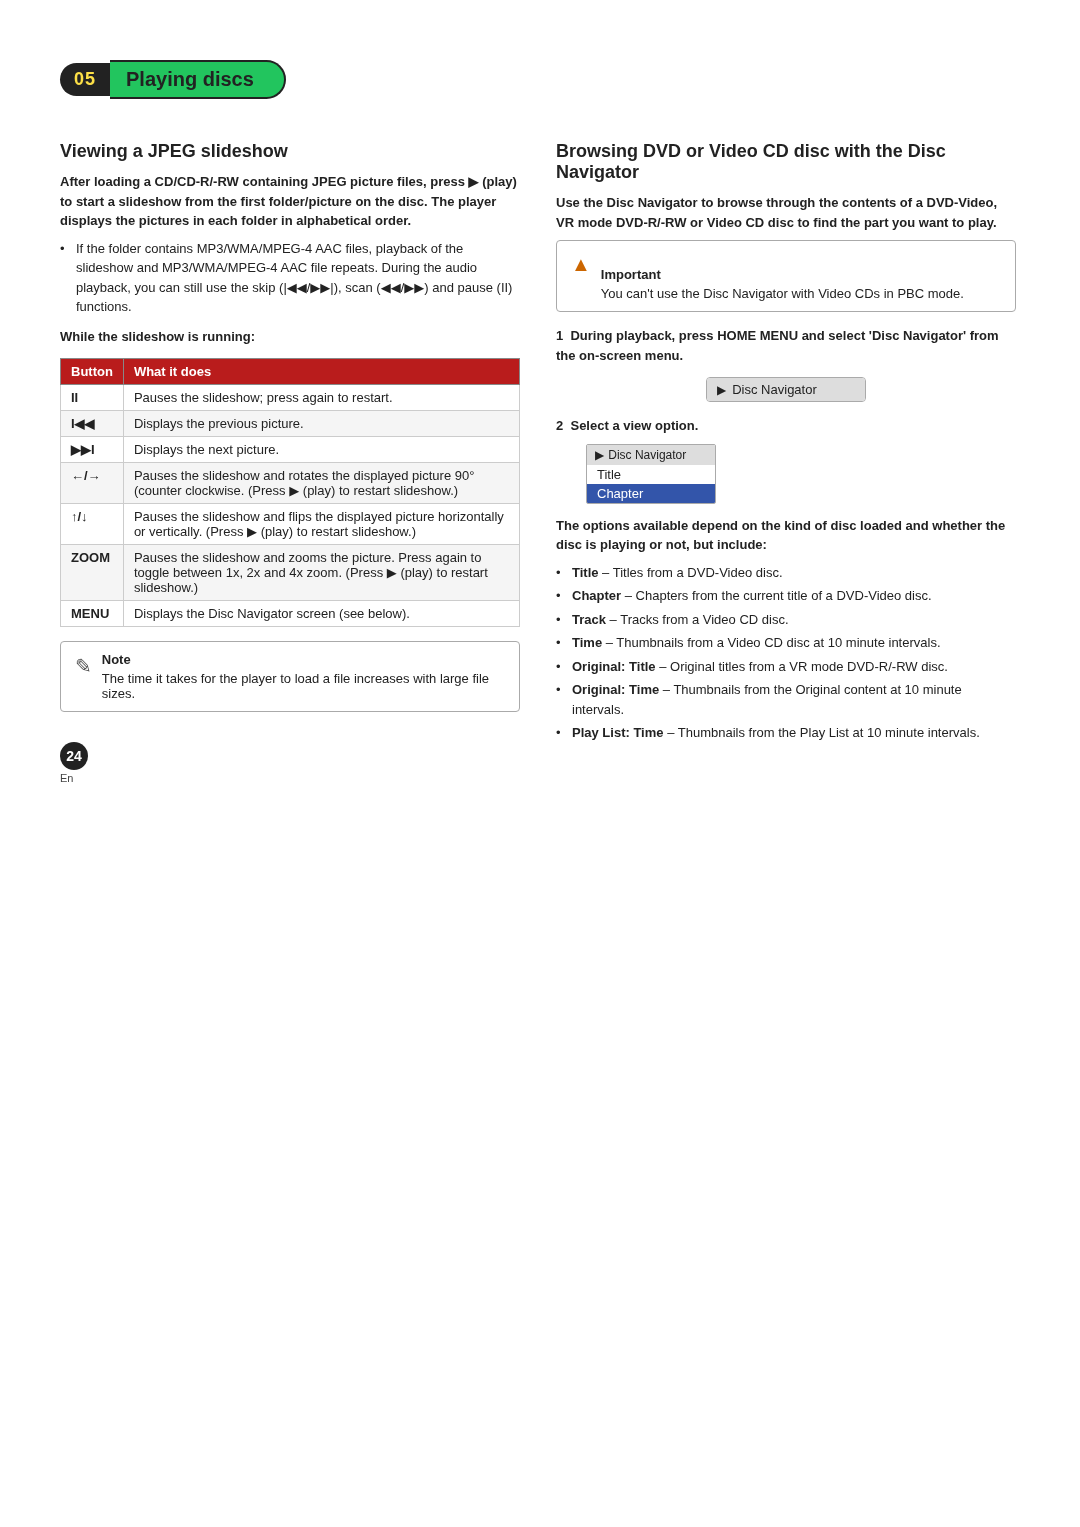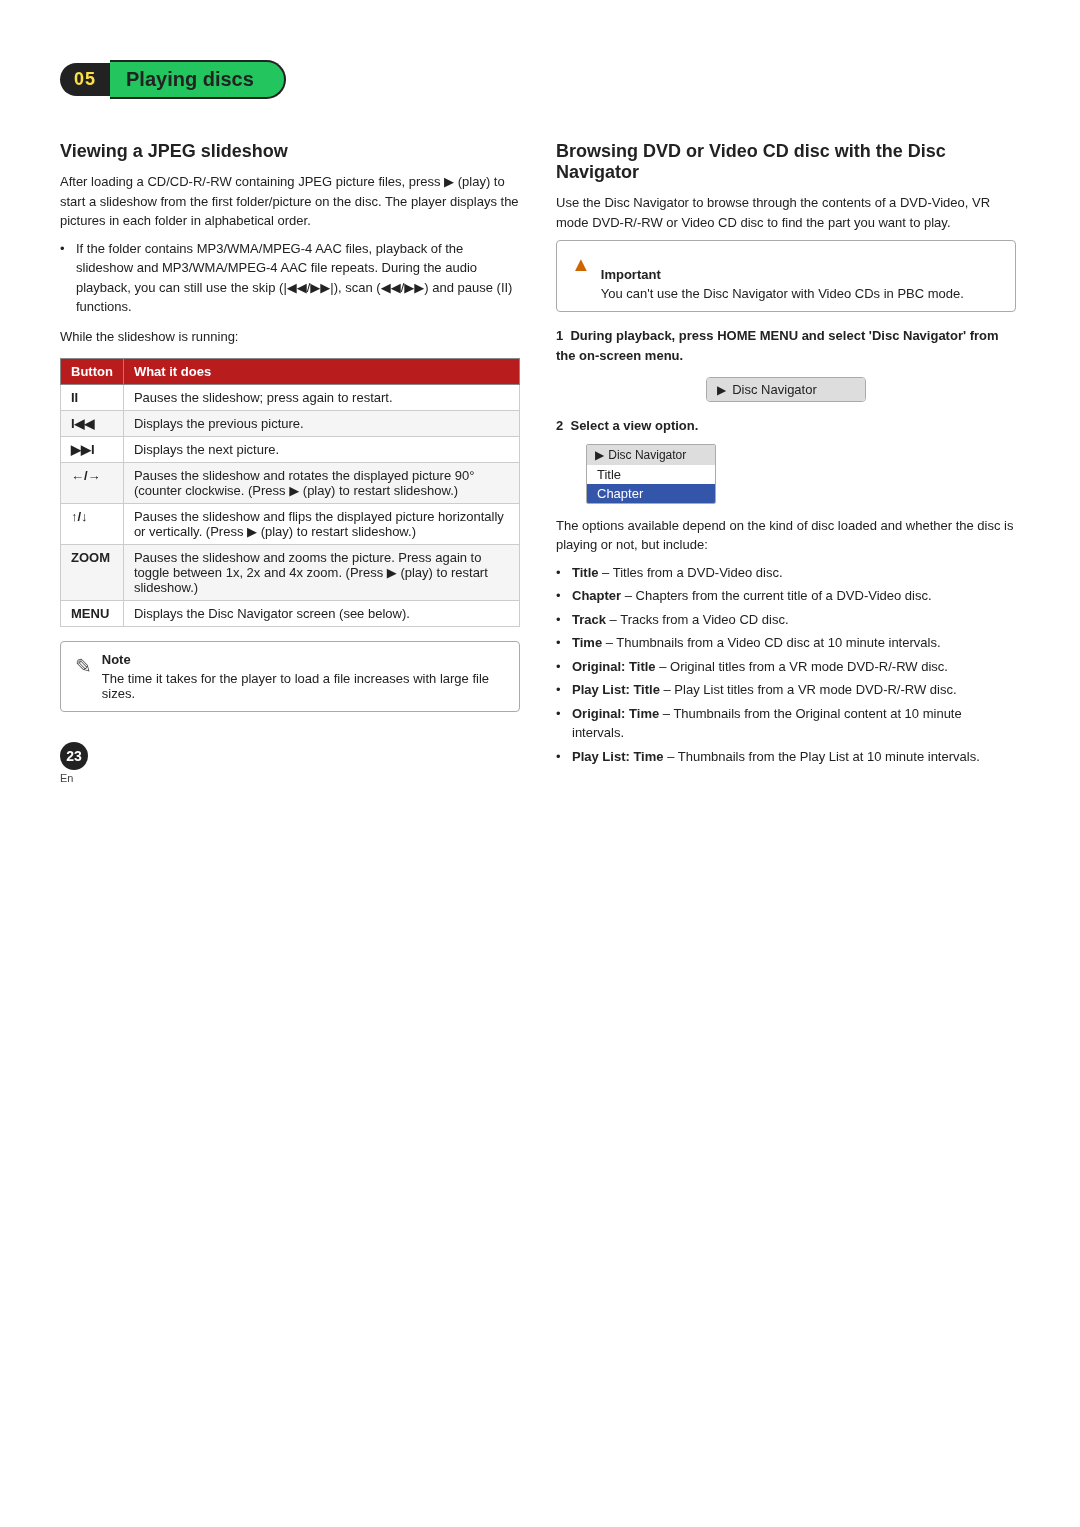--- a/index.html
+++ b/index.html
@@ -59,20 +59,21 @@
       font-size: 18px;
       font-weight: bold;
       margin-bottom: 10px;
       margin-top: 14px;
     }
 
     p {
       font-size: 13px;
       line-height: 1.5;
       margin-bottom: 8px;
+      font-weight: bold;
     }
 
     ul.bullet-list {
       list-style: none;
       padding-left: 0;
       margin-bottom: 10px;
     }
     ul.bullet-list li {
       font-size: 13px;
       line-height: 1.5;
@@ -303,21 +304,21 @@
 
     <div class="note-box">
       <div class="note-icon">✎</div>
       <div>
         <span class="note-label">Note</span>
         <span>The time it takes for the player to load a file increases with large file sizes.</span>
       </div>
     </div>
 
     <div class="page-number-area">
-      <span class="page-number-badge">23</span>
+      <span class="page-number-badge">24</span>
       <span class="en-label">En</span>
     </div>
   </div>
 
   <div class="right-col">
     <h2 class="section-title">Browsing DVD or Video CD disc with the Disc Navigator</h2>
     <p>Use the Disc Navigator to browse through the contents of a DVD-Video, VR mode DVD-R/-RW or Video CD disc to find the part you want to play.</p>
 
     <div class="important-box">
       <div class="important-icon">▲</div>
@@ -356,19 +357,18 @@
     </div>
 
     <p>The options available depend on the kind of disc loaded and whether the disc is playing or not, but include:</p>
 
     <ul class="bullet-list" id="options-list">
         <li><strong>Title</strong> – Titles from a DVD-Video disc.</li>
         <li><strong>Chapter</strong> – Chapters from the current title of a DVD-Video disc.</li>
         <li><strong>Track</strong> – Tracks from a Video CD disc.</li>
         <li><strong>Time</strong> – Thumbnails from a Video CD disc at 10 minute intervals.</li>
         <li><strong>Original: Title</strong> – Original titles from a VR mode DVD-R/-RW disc.</li>
-        <li><strong>Play List: Title</strong> – Play List titles from a VR mode DVD-R/-RW disc.</li>
         <li><strong>Original: Time</strong> – Thumbnails from the Original content at 10 minute intervals.</li>
         <li><strong>Play List: Time</strong> – Thumbnails from the Play List at 10 minute intervals.</li>
       </ul>
   </div>
 
 </div>
 
 </body></html>

